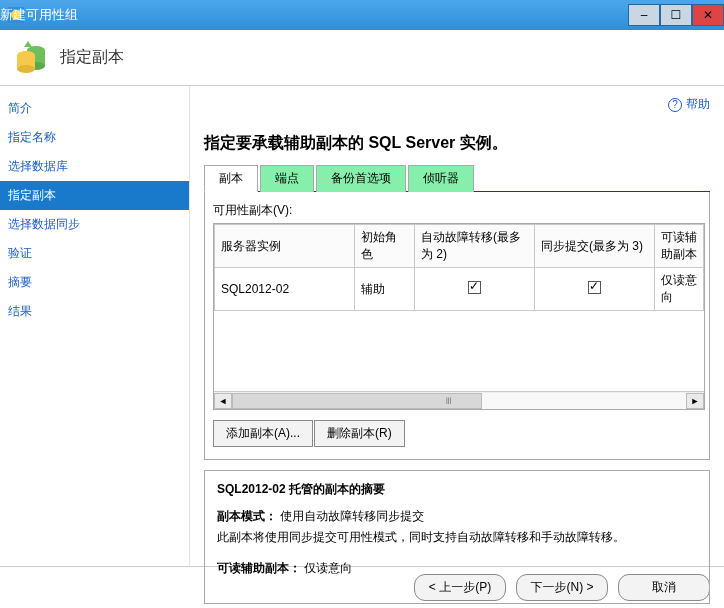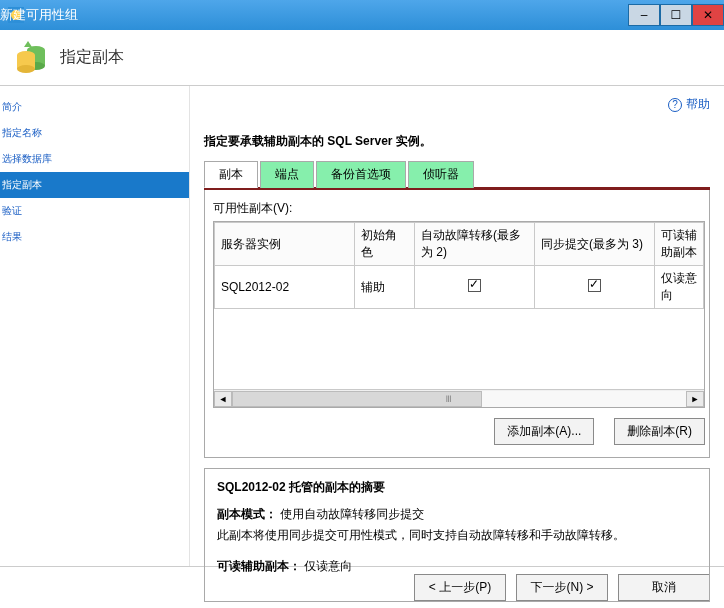--- a/index.html
+++ b/index.html
@@ -11,61 +11,61 @@
 .titlebar .win-controls { margin-left: auto; display: flex; }
 .titlebar .win-btn { width: 32px; height: 22px; border: 1px solid #1b6aa5; margin-top:-1px; display:flex; align-items:center; justify-content:center; background:#c9d7e4; color:#000; }
 .titlebar .win-btn.close { background:#e04343; color:#000; }
 
 .header-strip { height: 56px; background:#fff; border-bottom:1px solid #ccc; display:flex; align-items:center; padding-left:14px; gap:12px; }
 .header-strip .db-icon { width:34px; height:34px; }
 .header-strip .heading { font-size:16px; color:#333; }
 
 .body-area { display:flex; height: calc(608px - 30px - 56px - 42px); }
 .sidebar { width:190px; background:#fff; border-right:1px solid #e3e3e3; padding-top:8px; }
-.nav-item { padding:6px 2px; color:#1a5ec4; cursor:pointer; font-size:10px; }
+.nav-item { padding:6px 8px; color:#1a5ec4; cursor:pointer; font-size:12px; }
 .nav-item.active { background:#1979ca; color:#fff; }
 
 .main { flex:1; padding:10px 14px 0 14px; display:flex; flex-direction:column; position:relative; }
 .help-row { text-align:right; margin-bottom:6px; }
 .help-row a { color:#1a5ec4; text-decoration:none; font-size:12px; }
 .help-icon { display:inline-block; width:14px; height:14px; border:1px solid #1a5ec4; border-radius:50%; color:#1a5ec4; font-size:10px; line-height:12px; text-align:center; vertical-align:middle; margin-right:4px;}
 
-.instruction { font-weight:bold; font-size:12px; margin:14px 0 10px 0; }
+.instruction { font-weight:bold; font-size:16px; margin:14px 0 10px 0; }
 
-.tabs { display:flex; border-bottom:3px solid #7f1d1d; }
+.tabs { display:flex; border-bottom:1px solid #7f1d1d; }
 .tab { padding:4px 14px; border:1px solid #a9a9a9; border-bottom:none; background:#86efac; margin-right:2px; cursor:pointer; position:relative; top:1px; }
 .tab.active { background:#fff; border-bottom:1px solid #fff; }
 
 .panel { border:1px solid #a9a9a9; border-top:none; padding:8px 4px 12px 8px; flex:0 0 auto;}
 
 .sublabel { margin:2px 0 4px 0; }
 
 .grid-wrap { border:1px solid #a9a9a9; }
 .grid-table { width:100%; border-collapse:collapse; table-layout:fixed; }
 .grid-table th, .grid-table td { border:1px solid #c9c9c9; padding:4px 6px; text-align:left; font-weight:normal; font-size:12px; height:26px; }
 .grid-table th { background:#fbfbfb; }
 .grid-table td.center { text-align:center; }
 .grid-scroll-area { height:80px; background:#fff; }
 
 .hscroll { display:flex; align-items:center; border-top:1px solid #c9c9c9; height:18px; background:#f0f0f0;}
 .hscroll .arrow { width:18px; height:16px; border:1px solid #bbb; background:#eaeaea; display:flex; align-items:center; justify-content:center; font-size:9px; cursor:pointer;}
 .hscroll .track { flex:1; height:16px; background:#f8f8f8; position:relative; }
 .hscroll .thumb { position:absolute; left:0; top:0; bottom:0; width:55%; background:#d8d8d8; border:1px solid #bbb;}
 .hscroll .grip { position:absolute; left:47%; top:3px; font-size:9px; color:#888; letter-spacing:1px;}
 
-.btn-row { margin-top:10px; display:flex; gap:20px;justify-content:flex-end; }
+.btn-row { margin-top:10px; display:flex; gap:1px; }
 .btn { padding:4px 12px; border:1px solid #8a8a8a; background:#f3f3f3; cursor:pointer; font-size:12px; }
 
 .summary { border:1px solid #a9a9a9; margin-top:10px; padding:10px 12px 22px 12px; }
 .summary .stitle { font-weight:bold; margin-bottom:10px; }
 .summary p { margin-bottom:4px; }
 .summary .gap { height:10px; }
 
 .footer { height:42px; border-top:1px solid #ccc; display:flex; align-items:center; justify-content:flex-end; padding:0 14px; gap:10px; }
-.footer .btn { min-width:92px; padding:4px 8px; }
+.footer .btn { min-width:92px; padding:4px 8px;border-radius:11px; }
 
 .checkbox { display:inline-block; width:13px; height:13px; border:1px solid #555; background:#fff; position:relative; }
 .checkbox.checked::after { content:"✓"; position:absolute; top:-3px; left:0; font-size:12px; }
 
 col.c1{width:140px} col.c2{width:60px} col.c3{width:120px} col.c4{width:120px} col.c5{width:auto}
 </style>
 </head>
 <body>
 
 <div class="titlebar">
@@ -97,21 +97,23 @@
   </span>
   <div class="heading">指定副本</div>
 </div>
 
 <div class="body-area">
   <div class="sidebar">
     <div class="nav-item">简介</div>
     <div class="nav-item">指定名称</div>
     <div class="nav-item">选择数据库</div>
     <div class="nav-item active">指定副本</div>
+    <div class="nav-item">选择数据同步</div>
     <div class="nav-item">验证</div>
+    <div class="nav-item">摘要</div>
     <div class="nav-item">结果</div>
   </div>
 
   <div class="main">
     <div class="help-row">
       <span class="help-icon">?</span><a href="#">帮助</a>
     </div>
 
     <div class="instruction">指定要承载辅助副本的 SQL Server 实例。</div>
 

